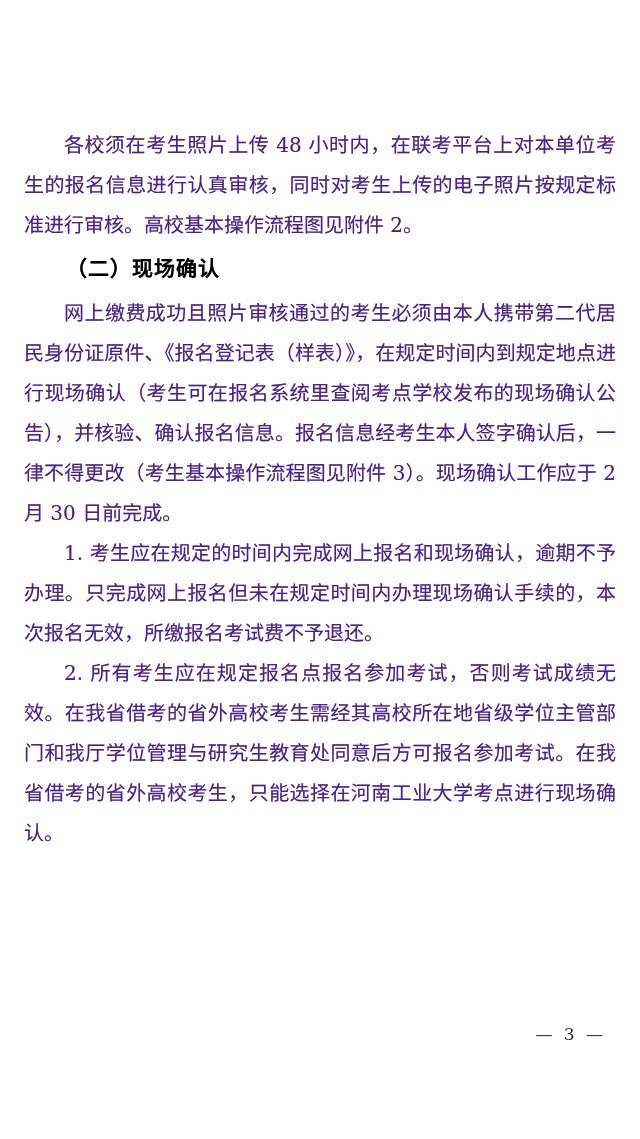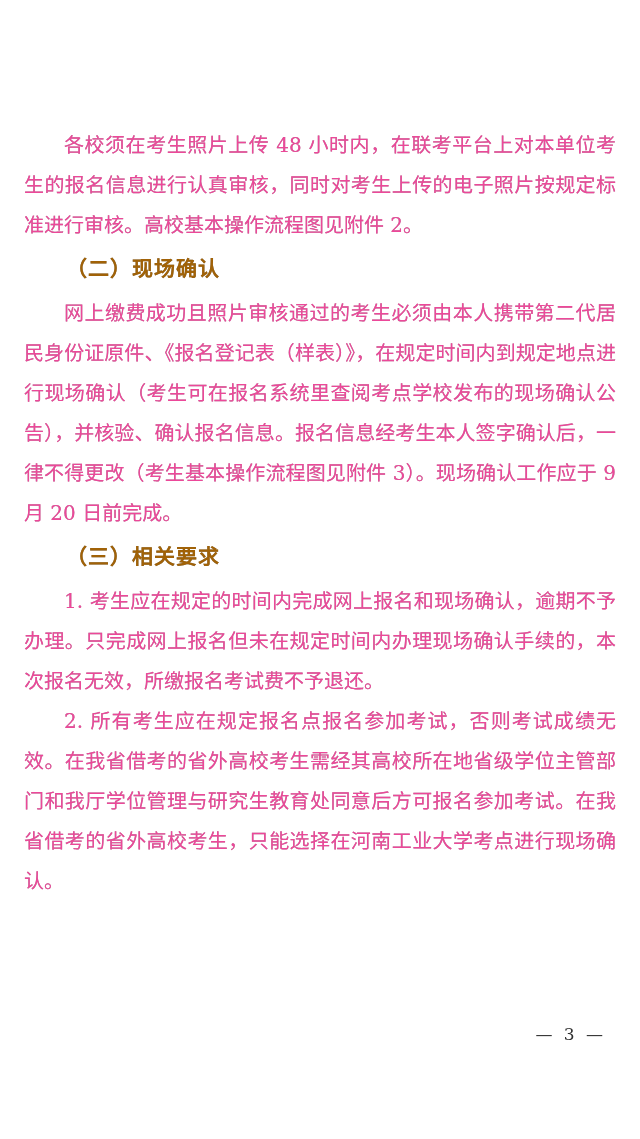--- a/index.html
+++ b/index.html
@@ -20,32 +20,32 @@
     top: 0;
     width: 640px;
     height: 1139px;
     box-sizing: border-box;
     padding: 125px 24px 0 24px;
   }
   .para {
     margin: 0;
     font-size: 20px;
     line-height: 40px;
-    color: #ec4899;
+    color: #4c1d95;
     text-align: justify;
     text-indent: 2em;
     letter-spacing: 0px;
     text-shadow: 0 0 0.5px rgba(45,45,45,0.45);
   }
   .heading {
     margin: 4px 0;
     font-size: 21px;
     line-height: 40px;
     font-weight: 700;
-    color: #a16207;
+    color: #000000;
     font-family: "DejaVu Sans", sans-serif;
     text-indent: 2em;
     letter-spacing: 1px;
     text-shadow: 0 0 0.5px rgba(20,20,20,0.5);
   }
   .page-number {
     position: absolute;
     top: 1022px;
     right: 34px;
     font-size: 17px;
@@ -56,23 +56,22 @@
   }
 </style>
 </head>
 <body>
 
 <div class="page">
   <p class="para">各校须在考生照片上传 48 小时内，在联考平台上对本单位考生的报名信息进行认真审核，同时对考生上传的电子照片按规定标准进行审核。高校基本操作流程图见附件 2。</p>
 
   <h3 class="heading">（二）现场确认</h3>
 
-  <p class="para">网上缴费成功且照片审核通过的考生必须由本人携带第二代居民身份证原件、《报名登记表（样表）》，在规定时间内到规定地点进行现场确认（考生可在报名系统里查阅考点学校发布的现场确认公告），并核验、确认报名信息。报名信息经考生本人签字确认后，一律不得更改（考生基本操作流程图见附件 3）。现场确认工作应于 9 月 20 日前完成。</p>
+  <p class="para">网上缴费成功且照片审核通过的考生必须由本人携带第二代居民身份证原件、《报名登记表（样表）》，在规定时间内到规定地点进行现场确认（考生可在报名系统里查阅考点学校发布的现场确认公告），并核验、确认报名信息。报名信息经考生本人签字确认后，一律不得更改（考生基本操作流程图见附件 3）。现场确认工作应于 2 月 30 日前完成。</p>
 
-  <h3 class="heading">（三）相关要求</h3>
 
   <p class="para">1. 考生应在规定的时间内完成网上报名和现场确认，逾期不予办理。只完成网上报名但未在规定时间内办理现场确认手续的，本次报名无效，所缴报名考试费不予退还。</p>
 
   <p class="para">2. 所有考生应在规定报名点报名参加考试，否则考试成绩无效。在我省借考的省外高校考生需经其高校所在地省级学位主管部门和我厅学位管理与研究生教育处同意后方可报名参加考试。在我省借考的省外高校考生，只能选择在河南工业大学考点进行现场确认。</p>
 
 
   <div class="page-number">— 3 —</div>
 </div>
 
 </body></html>

